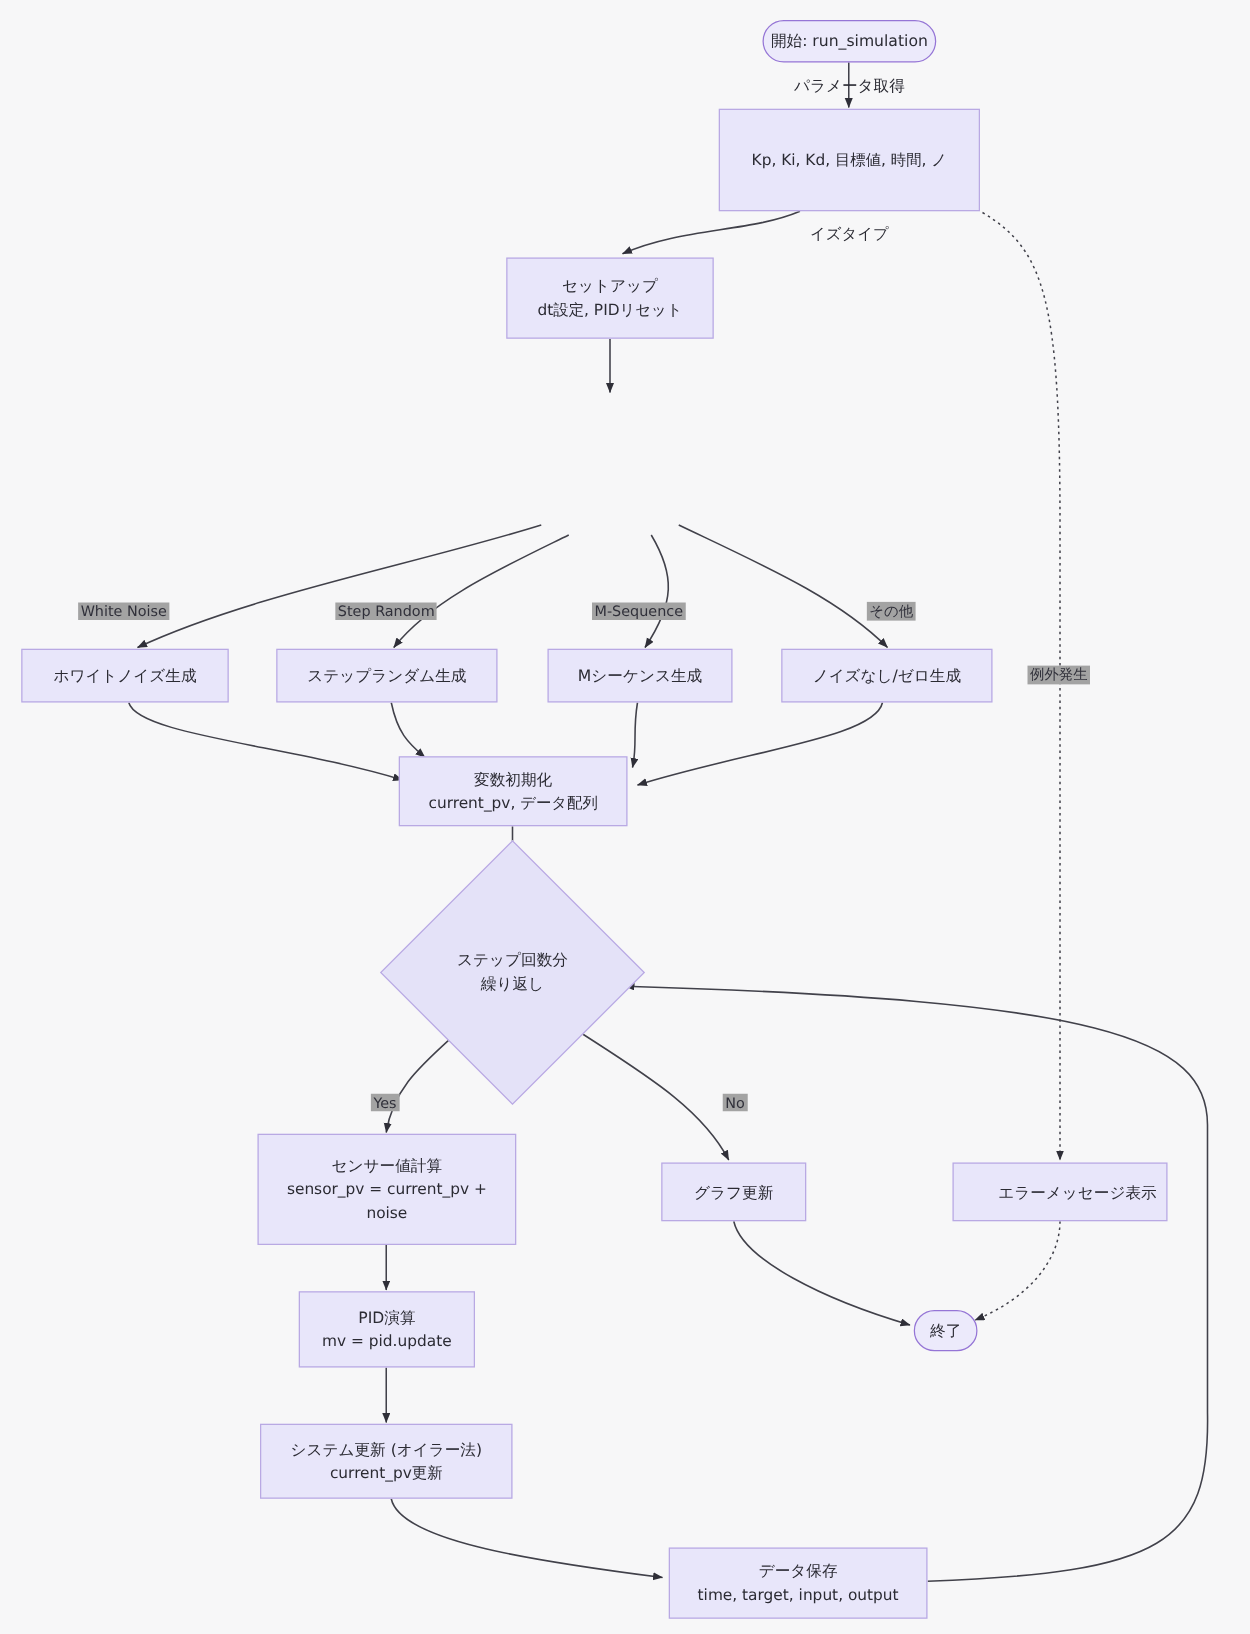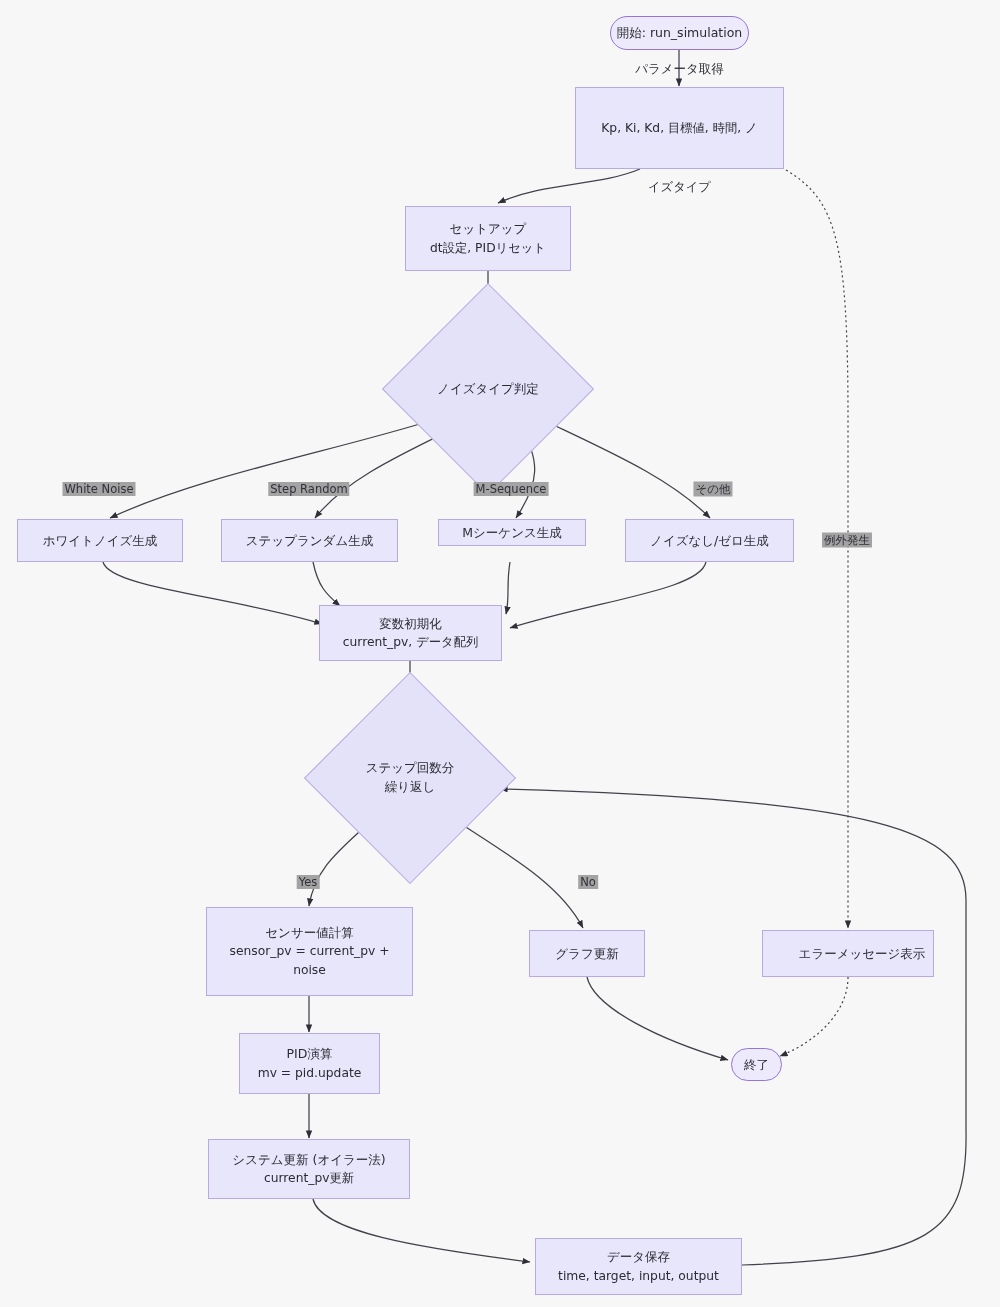--- a/index.html
+++ b/index.html
@@ -89,34 +89,30 @@
     <span>パラメータ取得</span>
     <span class="l2">Kp, Ki, Kd, 目標値, 時間, ノ</span>
     <span class="l2">イズタイプ</span>
   </div>
 
   <div class="node" style="left:405px;top:206px;width:166px;height:65px;">
     <span>セットアップ</span>
     <span class="l2">dt設定, PIDリセット</span>
   </div>
 
-  <div class="diamond" style="left:413px;top:314px;width:150px;height:150px;">
-    <div class="dshape"></div>
-    <div class="dtext">ノイズタイプ判定</div>
-  </div>
 
   <div class="node" style="left:17px;top:519px;width:166px;height:43px;">
     <span>ホワイトノイズ生成</span>
   </div>
 
   <div class="node" style="left:221px;top:519px;width:177px;height:43px;">
     <span>ステップランダム生成</span>
   </div>
 
-  <div class="node" style="left:438px;top:519px;width:148px;height:27px;">
+  <div class="node" style="left:438px;top:519px;width:148px;height:43px;">
     <span>Mシーケンス生成</span>
   </div>
 
   <div class="node" style="left:625px;top:519px;width:169px;height:43px;">
     <span>ノイズなし/ゼロ生成</span>
   </div>
 
   <div class="node" style="left:319px;top:605px;width:183px;height:56px;">
     <span>変数初期化</span>
     <span class="l2">current_pv, データ配列</span>

